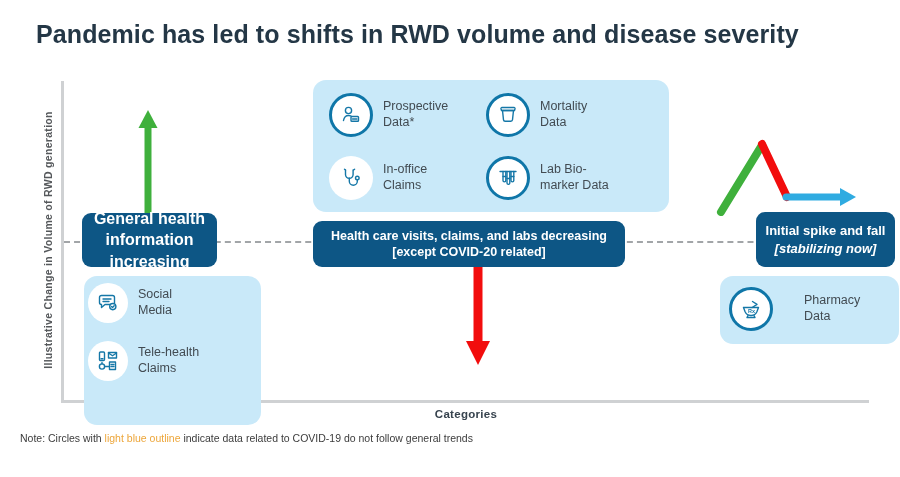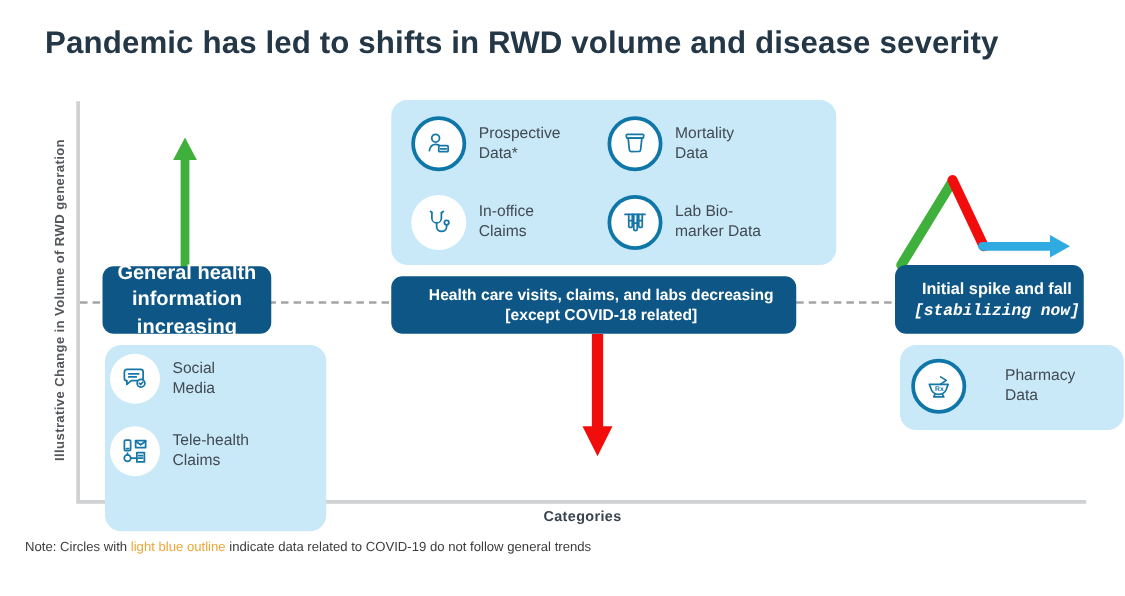--- a/index.html
+++ b/index.html
@@ -23,26 +23,26 @@
     font-size:11.5px;font-weight:700;color:#37434e;letter-spacing:.3px;
   }
   .baseline{
     position:absolute;left:64px;top:241px;width:790px;height:0;
     border-top:2.5px dashed #a2a5a8;z-index:1;
   }
   
   .trend-box{
     position:absolute;background:#0d5685;color:#fff;border-radius:9px;z-index:3;
     display:flex;flex-direction:column;align-items:center;justify-content:center;
-    text-align:center;font-weight:700;line-height:1.32;padding-left:12px;
+    text-align:center;font-weight:700;line-height:1.32;
   }
   .trend-left{left:82px;top:213px;width:135px;height:54px;font-size:16px;padding:0 10px;box-sizing:border-box;}
   .trend-mid{left:313px;top:221px;width:312px;height:46px;font-size:12.5px;}
-  .trend-right{left:716px;top:212px;width:139px;height:55px;font-size:13px;}
-  .italic-line{font-style:italic;font-family:Liberation Mono, monospace;}
+  .trend-right{left:756px;top:212px;width:139px;height:55px;font-size:13px;}
+  .italic-line{font-style:italic;}
   
   .panel{position:absolute;background:#c9e9f9;border-radius:13px;z-index:2;padding-left:44px;}
   .panel-left{left:84px;top:276px;width:133px;height:149px;}
   .panel-mid{left:313px;top:80px;width:312px;height:132px;}
   .panel-right{left:720px;top:276px;width:135px;height:68px;}
   .item{position:absolute;display:flex;align-items:center;gap:10px;}
   .icon-circle{
     width:44px;height:44px;border-radius:50%;background:#fff;box-sizing:border-box;
     display:flex;align-items:center;justify-content:center;flex:0 0 auto;
   }
@@ -153,21 +153,21 @@
           <line x1="11" y1="12.5" x2="13.8" y2="12.5"></line>
           <line x1="15" y1="10.5" x2="17.8" y2="10.5"></line>
         </svg>
       </span>
       <span class="item-label w70">Lab Bio-marker Data</span>
     </div>
   </div>
 
   <div class="trend-box trend-mid">
     <span>Health care visits, claims, and labs decreasing</span>
-    <span>[except COVID-18 related]</span>
+    <span>[except COVID-20 related]</span>
   </div>
 
   <svg class="arrow" style="left:464px;top:267px;" width="28" height="100" viewBox="0 0 28 100">
     <line x1="14" y1="0" x2="14" y2="78" stroke="#f20d0d" stroke-width="9"></line>
     <polygon points="14,98 2,74 26,74" fill="#f20d0d"></polygon>
   </svg>
 
   <svg class="arrow" style="left:708px;top:134px;" width="160" height="82" viewBox="0 0 160 82">
     <line x1="13" y1="78" x2="54" y2="11" stroke="#3fb03c" stroke-width="8" stroke-linecap="round"></line>
     <line x1="54" y1="10" x2="79" y2="63" stroke="#f20d0d" stroke-width="8" stroke-linecap="round"></line>

